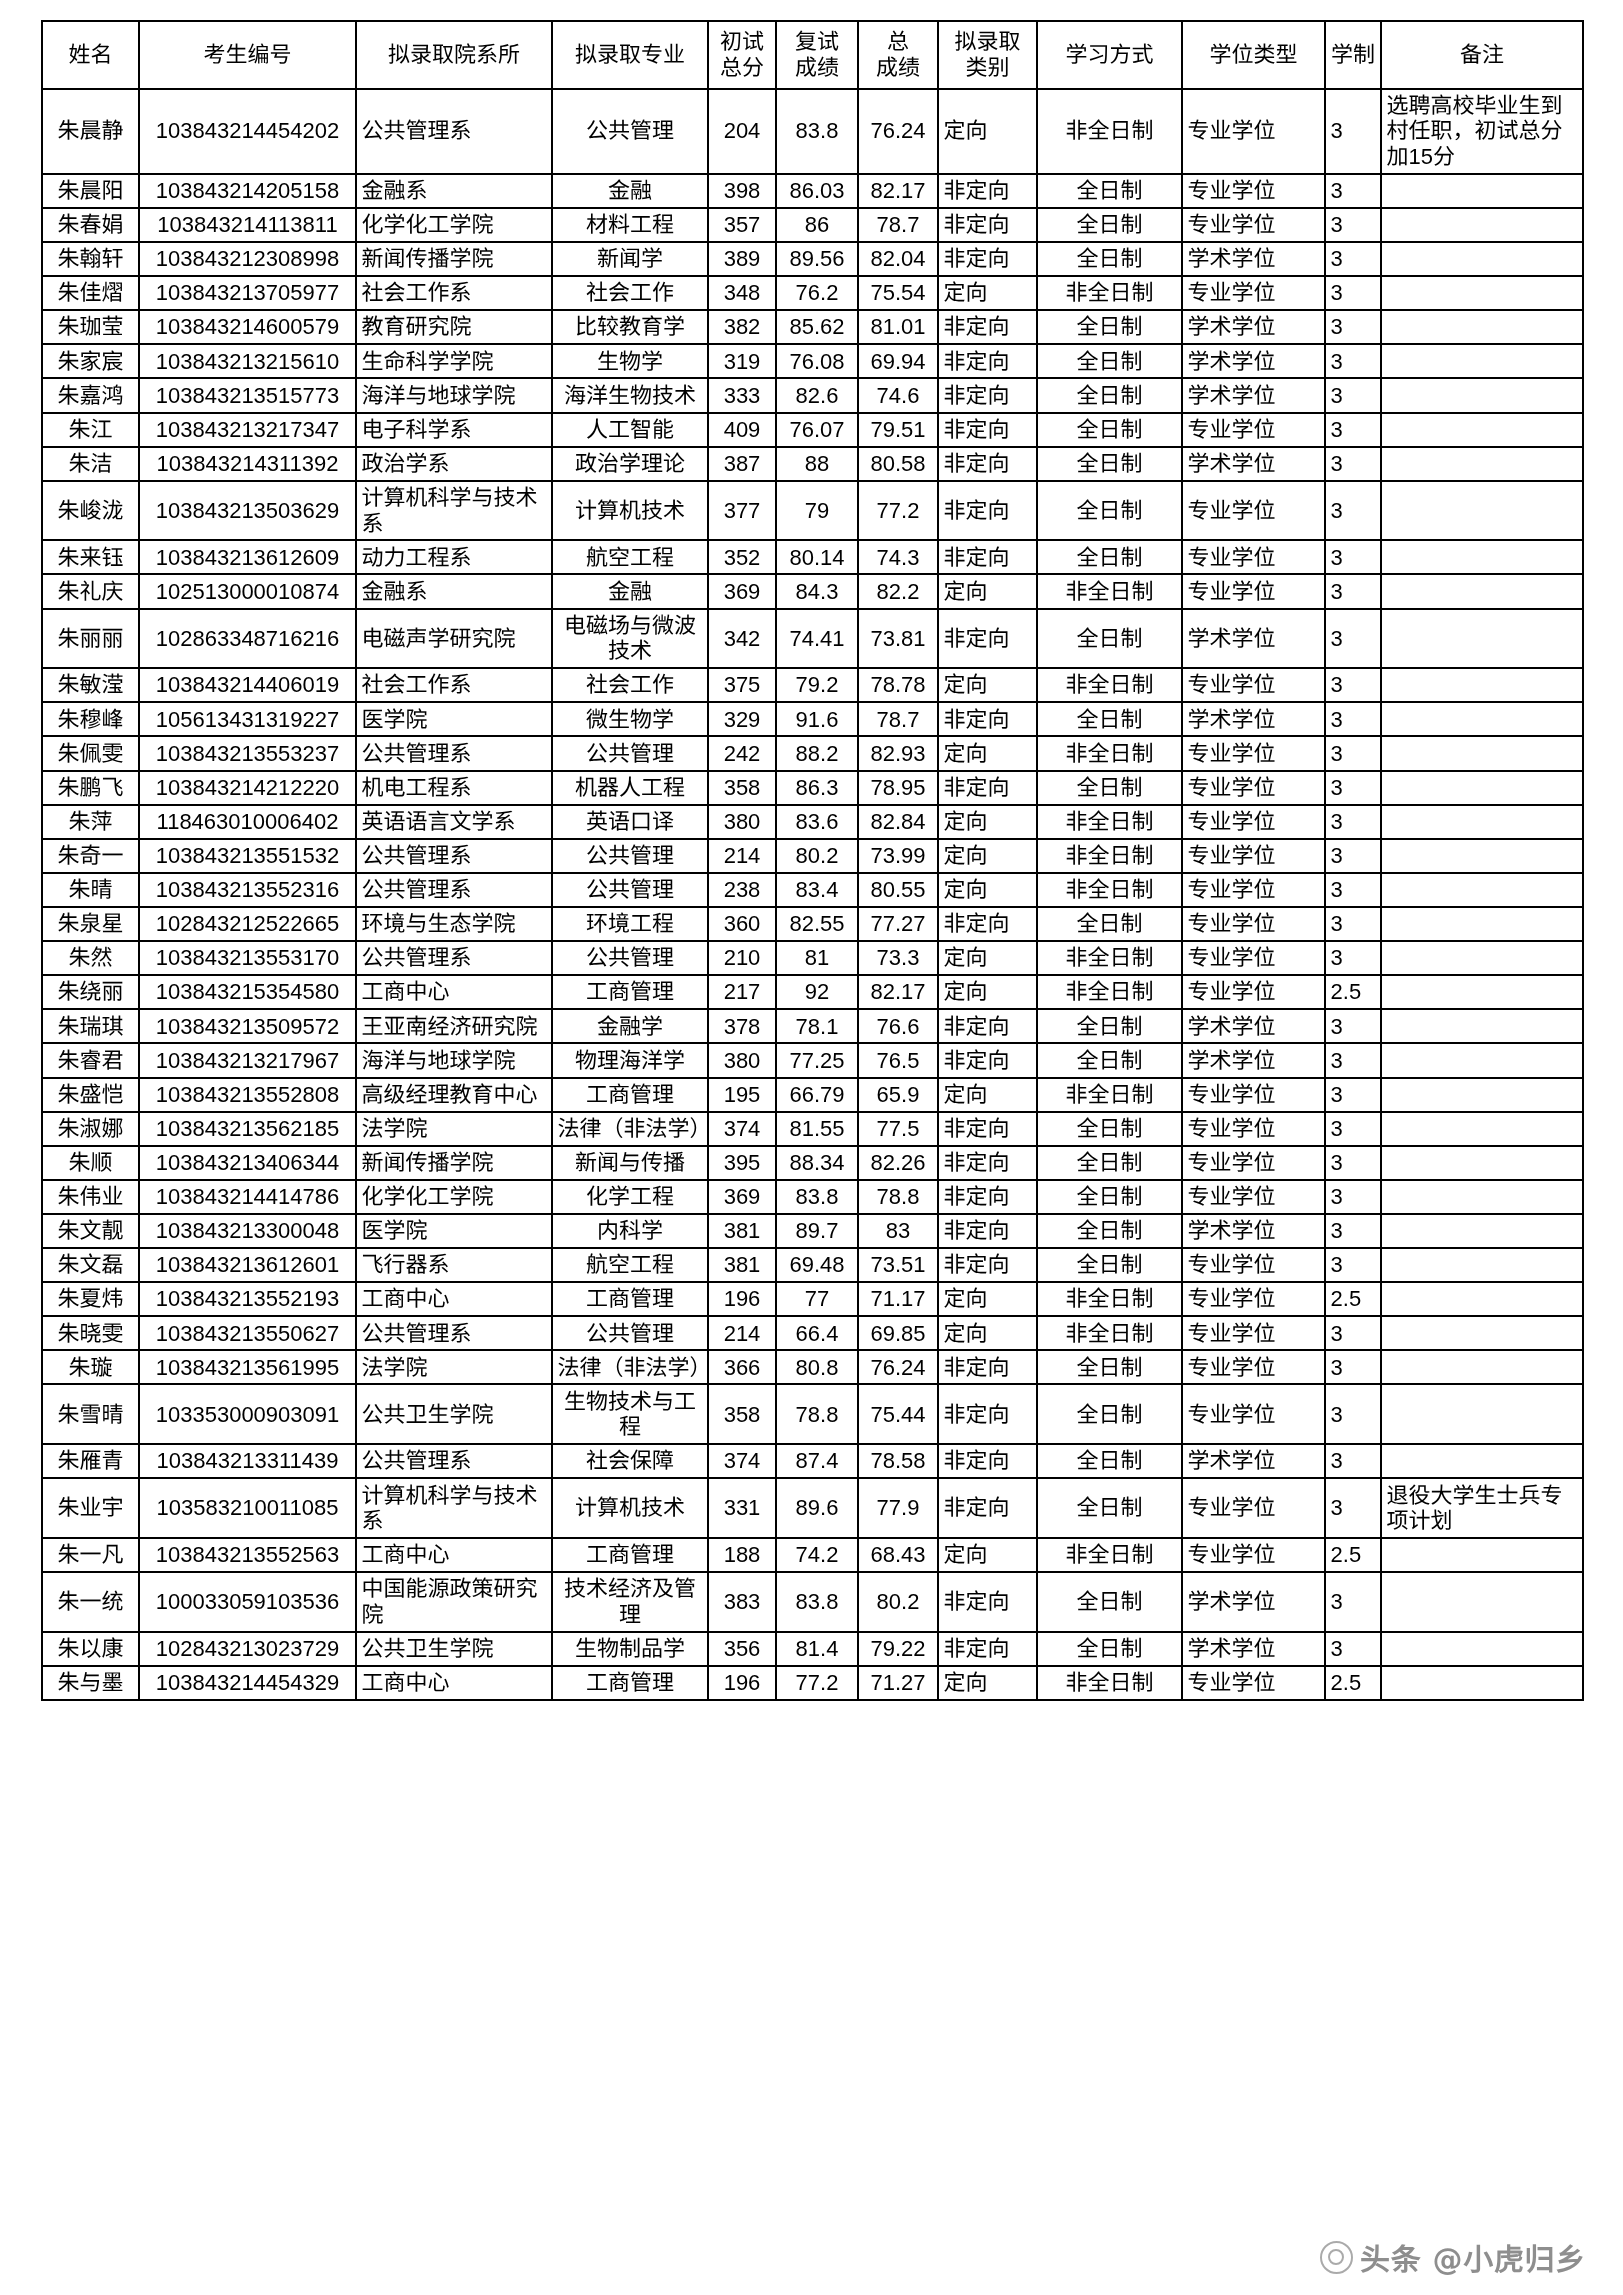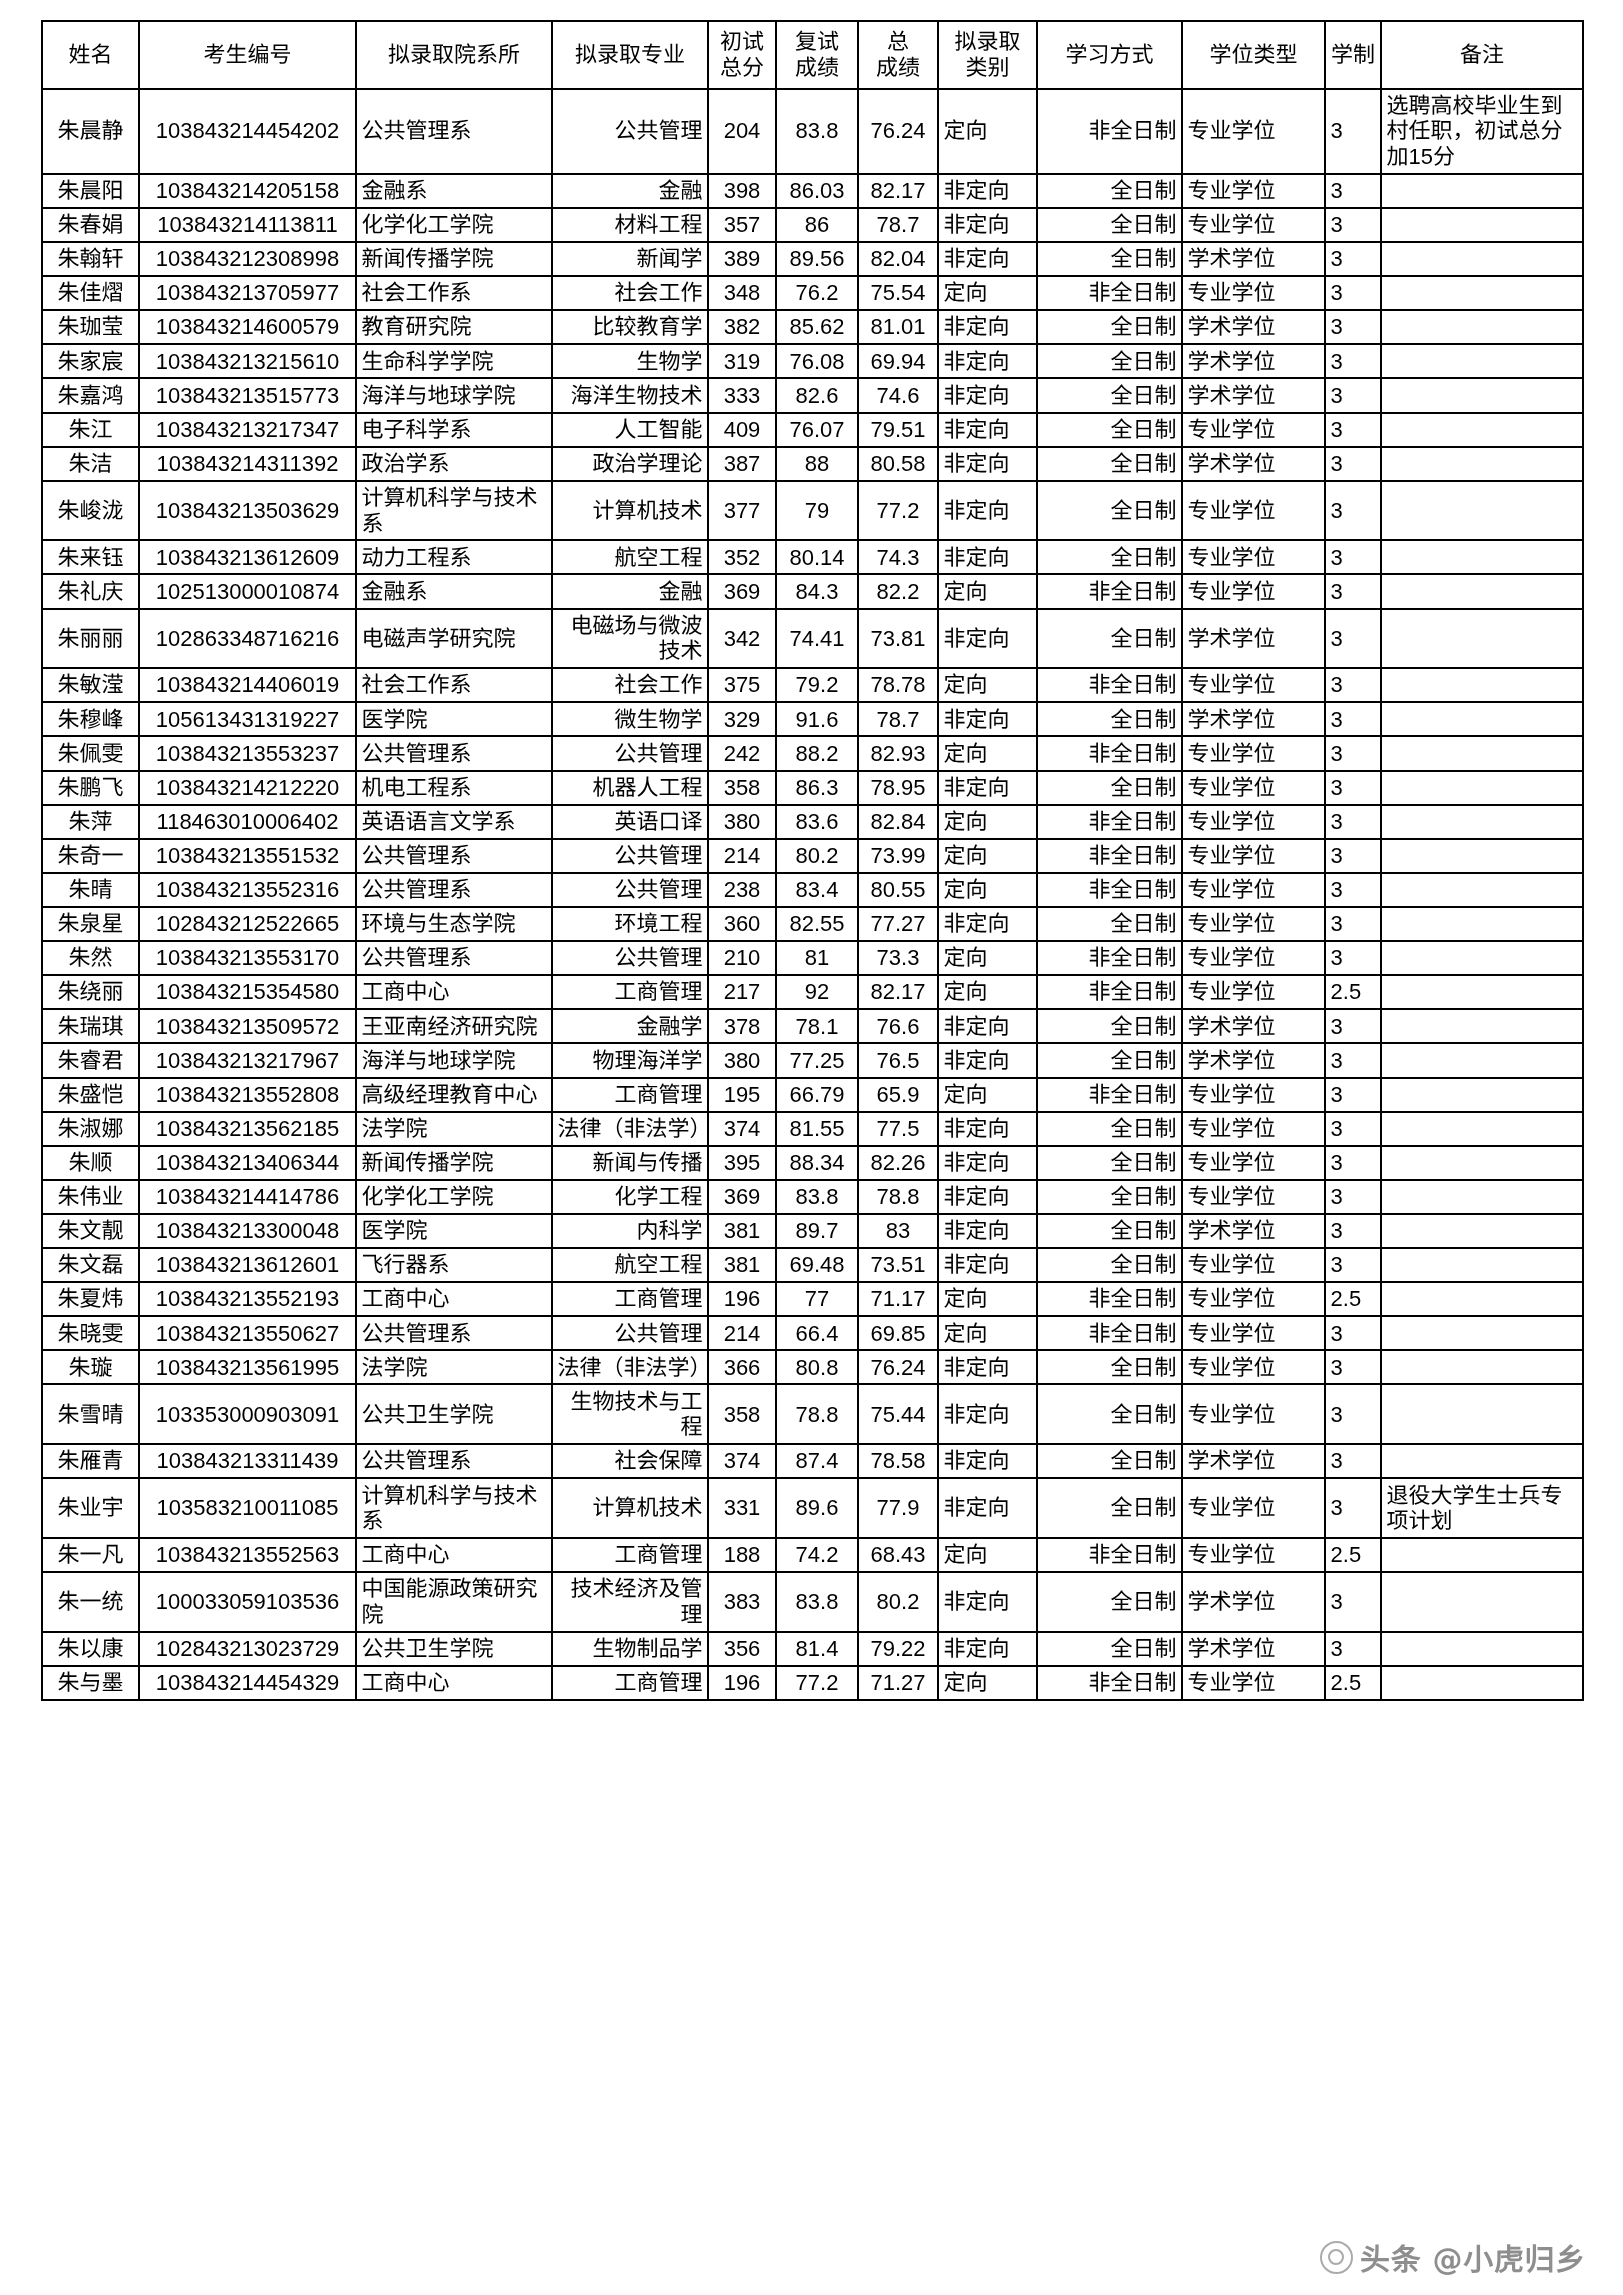--- a/index.html
+++ b/index.html
@@ -53,24 +53,24 @@
   col.c-tot     { width: 80px; }
   col.c-type    { width: 99px; }
   col.c-study   { width: 145px; }
   col.c-degree  { width: 143px; }
   col.c-years   { width: 56px; }
   col.c-note    { width: 202px; }
 
   td.name   { text-align: center; }
   td.id     { text-align: center; margin-top: 43px; }
   td.dept   { text-align: left; }
-  td.major  { text-align: right; margin-left: 48px; }
+  td.major  { text-align: center; margin-left: 48px; }
   td.num    { text-align: center; }
   td.type   { text-align: left; }
-  td.study  { text-align: right; }
+  td.study  { text-align: center; }
   td.degree { text-align: left; }
   td.years  { text-align: left; padding-left: 6.5px; }
   td.note   { text-align: left; }
 
   .hdr-two-line { line-height: 1.12; }
 
   #watermark {
     position: absolute;
     right: 37px;
     bottom: 15.7px;

